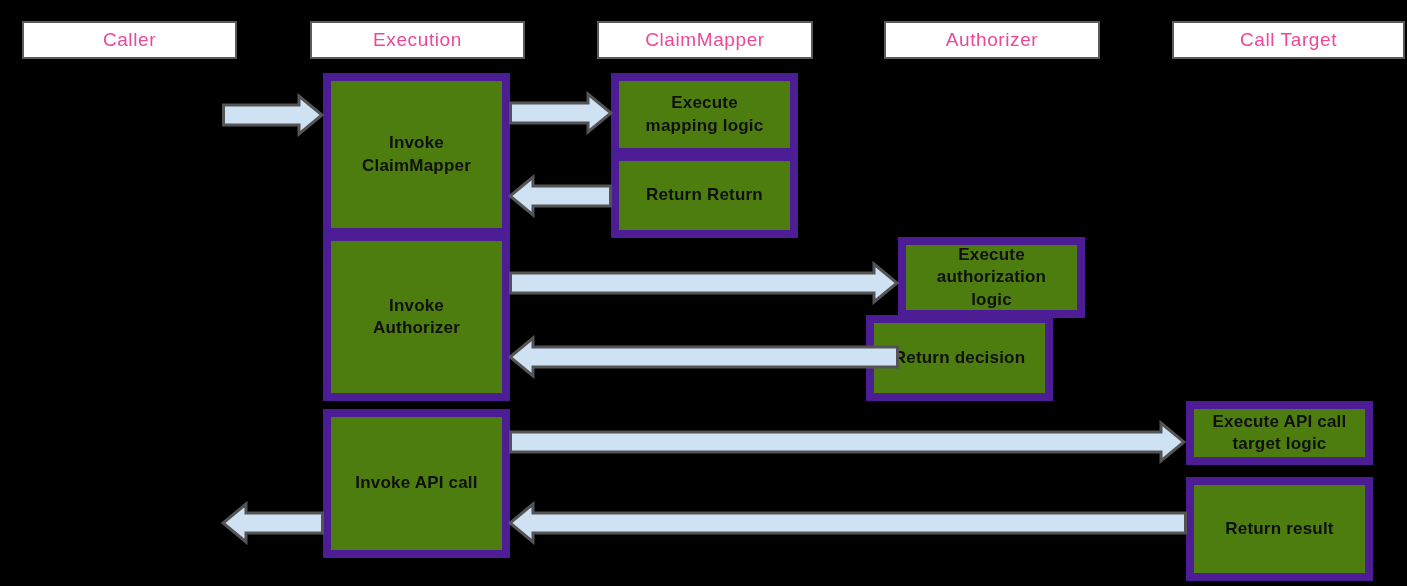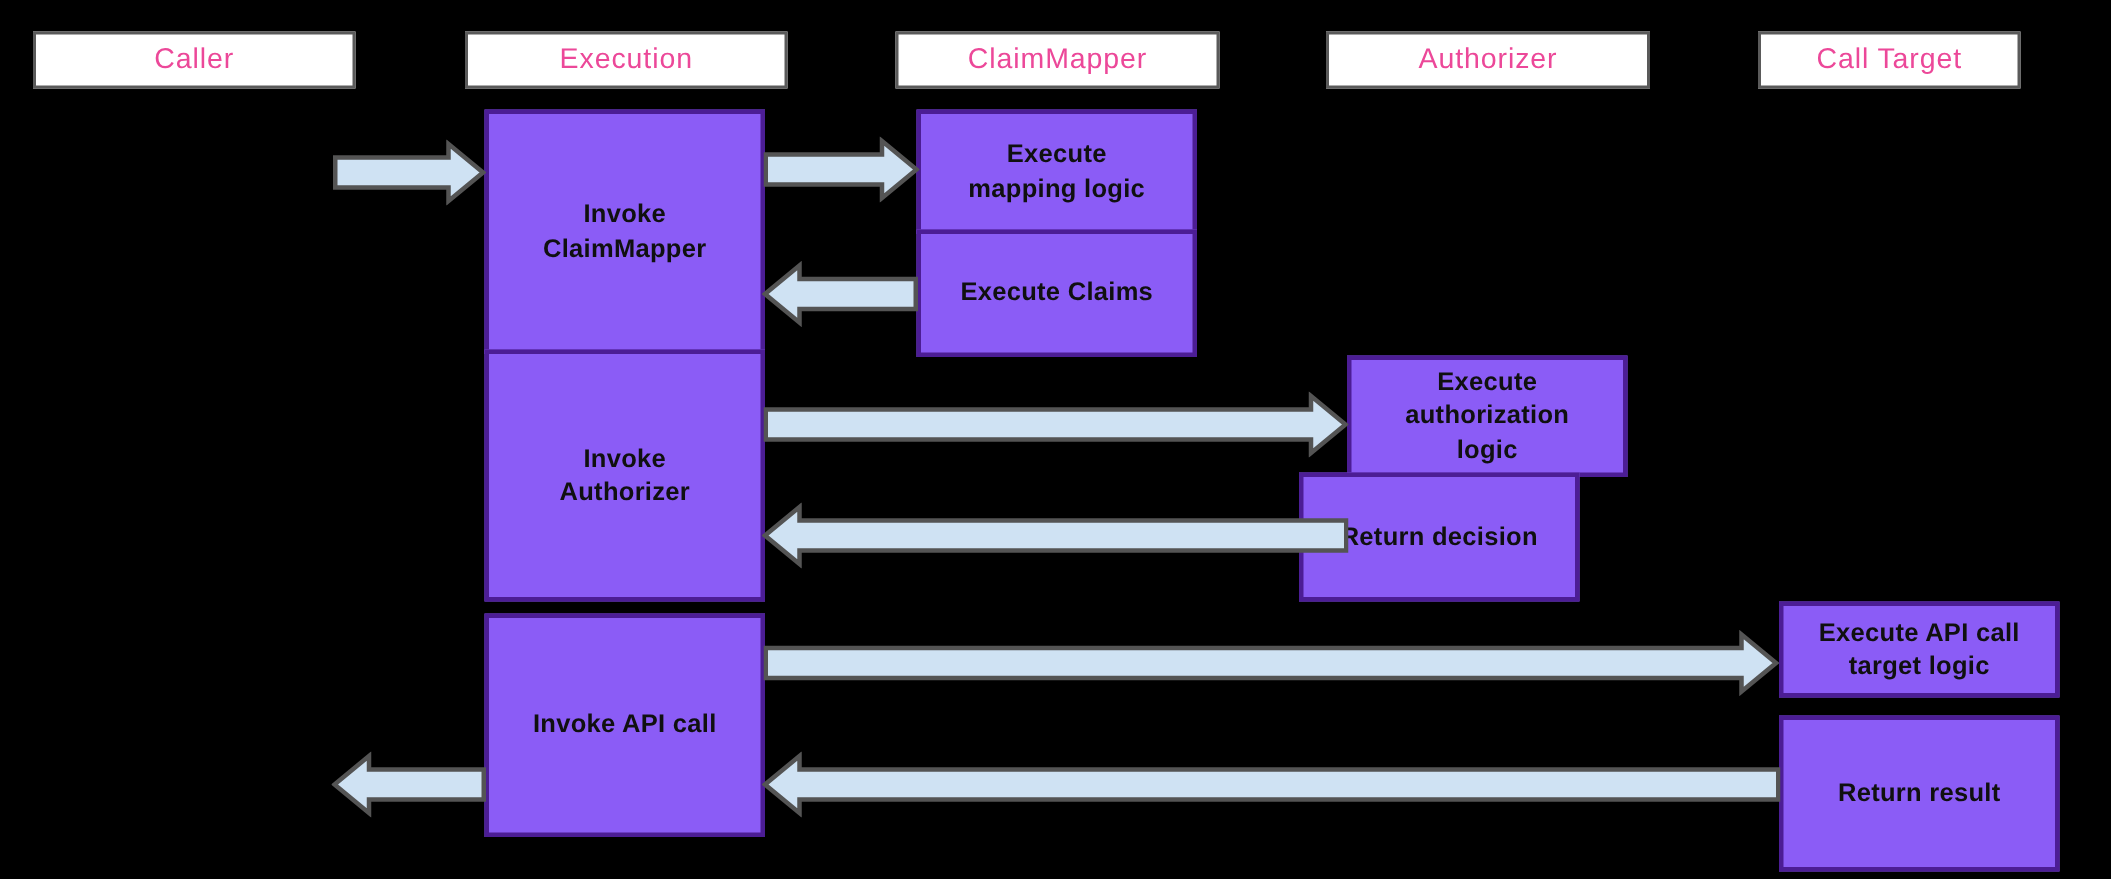--- a/index.html
+++ b/index.html
@@ -23,22 +23,22 @@
     box-sizing: border-box;
     display: flex;
     align-items: center;
     justify-content: center;
     font-size: 19px;
     letter-spacing: 0.6px;
     color: #ec4899;
   }
   .box {
     position: absolute;
-    background: #8b5cf6;
-    border: 3px solid #4c1d95;
+    background: #4d7c0f;
+    border: 8px solid #4c1d95;
     box-sizing: border-box;
     display: flex;
     align-items: center;
     justify-content: center;
     text-align: center;
     white-space: pre-line;
     font-weight: 700;
     font-size: 17px;
     line-height: 1.3;
     letter-spacing: 0.2px;
@@ -52,32 +52,32 @@
 </style>
 </head>
 <body>
 
 <div class="canvas">
 
   <div class="hdr" style="left:22px;  top:21px; width:215px;">Caller</div>
   <div class="hdr" style="left:310px; top:21px; width:215px;">Execution</div>
   <div class="hdr" style="left:597px; top:21px; width:216px;">ClaimMapper</div>
   <div class="hdr" style="left:884px; top:21px; width:216px;">Authorizer</div>
-  <div class="hdr" style="left:1172px; top:21px; width:175px;">Call Target</div>
+  <div class="hdr" style="left:1172px; top:21px; width:233px;">Call Target</div>
 
 
   <div class="box" style="left:323px; top:73px; width:187px; height:163px;">Invoke
 ClaimMapper</div>
   <div class="box" style="left:323px; top:233px; width:187px; height:168px;">Invoke
 Authorizer</div>
   <div class="box" style="left:323px; top:409px; width:187px; height:149px;">Invoke API call</div>
 
   <div class="box" style="left:611px; top:73px; width:187px; height:83px;">Execute
 mapping logic</div>
-  <div class="box" style="left:611px; top:153px; width:187px; height:85px;">Execute Claims</div>
+  <div class="box" style="left:611px; top:153px; width:187px; height:85px;">Return Return</div>
 
   <div class="box" style="left:898px; top:237px; width:187px; height:81px;">Execute
 authorization
 logic</div>
   <div class="box" style="left:866px; top:315px; width:187px; height:86px;">Return decision</div>
 
   <div class="box" style="left:1186px; top:401px; width:187px; height:64px;">Execute API call
 target logic</div>
   <div class="box" style="left:1186px; top:477px; width:187px; height:104px;">Return result</div>
 

